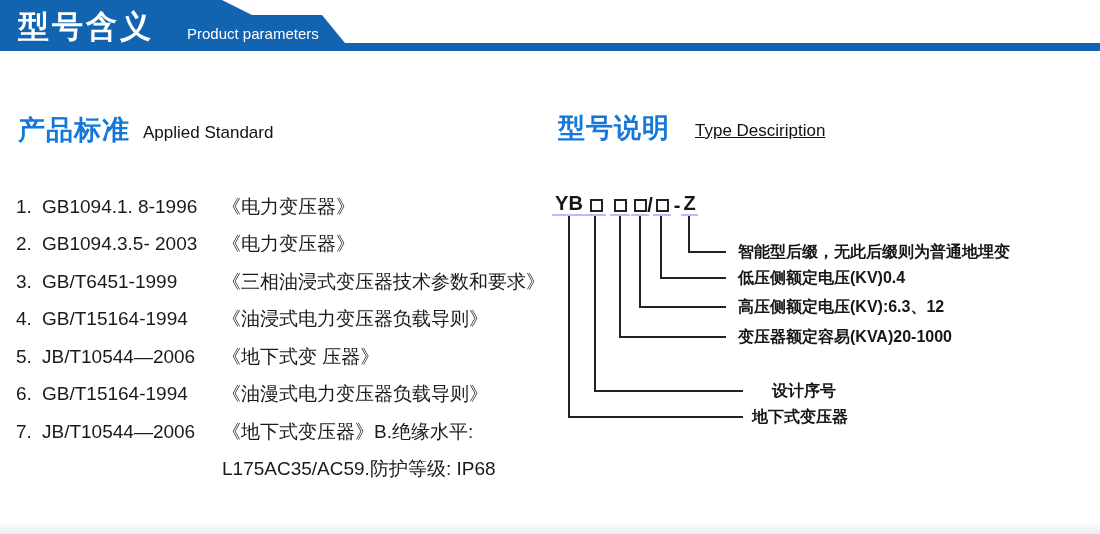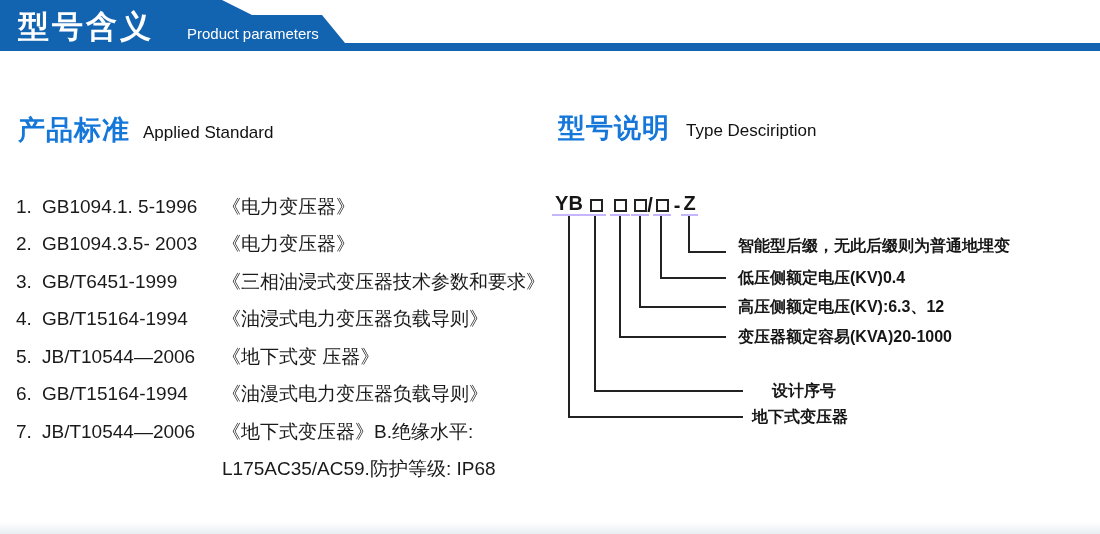--- a/index.html
+++ b/index.html
@@ -20,21 +20,21 @@
   }
   
   .section-header { position:absolute; display:flex; align-items:center; }
   .section-header .zh {
     color:#1477d9; font-size:27px; font-weight:700; letter-spacing:1px;text-align:right;
   }
   .section-header .en { color:#111111; font-size:17px; margin-top:5px; }
   #left-header { left:18px; top:112px; }
   #left-header .en { margin-left:13px; }
   #right-header { left:558px; top:110px; }
-  #right-header .en { margin-left:16px; }
+  #right-header .en { margin-left:25px;text-decoration:underline; }
   
   .standards { position:absolute; left:16px; top:188px; width:540px; }
   .std-row { display:flex; height:37.5px; align-items:center; font-size:19px; }
   .std-num { width:26px; flex:none; }
   .std-code { width:180px; flex:none; }
   .std-title { flex:1; white-space:nowrap; }
   .std-cont { padding-left:206px; }
   
   .diagram { position:absolute; left:550px; top:186px; width:548px; height:266px; }
   .code-el {
@@ -77,21 +77,21 @@
   </div>
 
   <div class="section-header" id="right-header">
     <span class="zh">型号说明</span>
     <span class="en">Type Desciription</span>
   </div>
 
   <div class="standards">
     <div class="std-row">
       <span class="std-num">1.</span>
-      <span class="std-code">GB1094.1. 5-1996</span>
+      <span class="std-code">GB1094.1. 8-1996</span>
       <span class="std-title">《电力变压器》</span>
     </div>
     <div class="std-row">
       <span class="std-num">2.</span>
       <span class="std-code">GB1094.3.5- 2003</span>
       <span class="std-title">《电力变压器》</span>
     </div>
     <div class="std-row">
       <span class="std-num">3.</span>
       <span class="std-code">GB/T6451-1999</span>
@@ -148,21 +148,21 @@
     <div class="vline" style="left:110px; top:30px; height:63px;"></div>
     <div class="vline" style="left:138px; top:30px; height:37px;"></div>
 
     <div class="hline" style="left:138px; top:65px;  width:38px;"></div>
     <div class="hline" style="left:110px; top:91px;  width:66px;"></div>
     <div class="hline" style="left:89px;  top:120px; width:87px;"></div>
     <div class="hline" style="left:69px;  top:150px; width:107px;"></div>
     <div class="hline" style="left:44px;  top:204px; width:149px;"></div>
     <div class="hline" style="left:18px;  top:230px; width:175px;"></div>
 
-    <div class="dg-label" style="left:188px; top:50px;">智能型后缀，无此后缀则为普通地埋变</div>
+    <div class="dg-label" style="left:188px; top:56px;">智能型后缀，无此后缀则为普通地埋变</div>
     <div class="dg-label" style="left:188px; top:82px;">低压侧额定电压(KV)0.4</div>
     <div class="dg-label" style="left:188px; top:111px;">高压侧额定电压(KV):6.3、12</div>
     <div class="dg-label" style="left:188px; top:141px;">变压器额定容易(KVA)20-1000</div>
     <div class="dg-label" style="left:202px; top:195px;margin-left:20px;">设计序号</div>
     <div class="dg-label" style="left:202px; top:221px;">地下式变压器</div>
   </div>
 
   <div class="bottom-fade"></div>
 </div>
 

